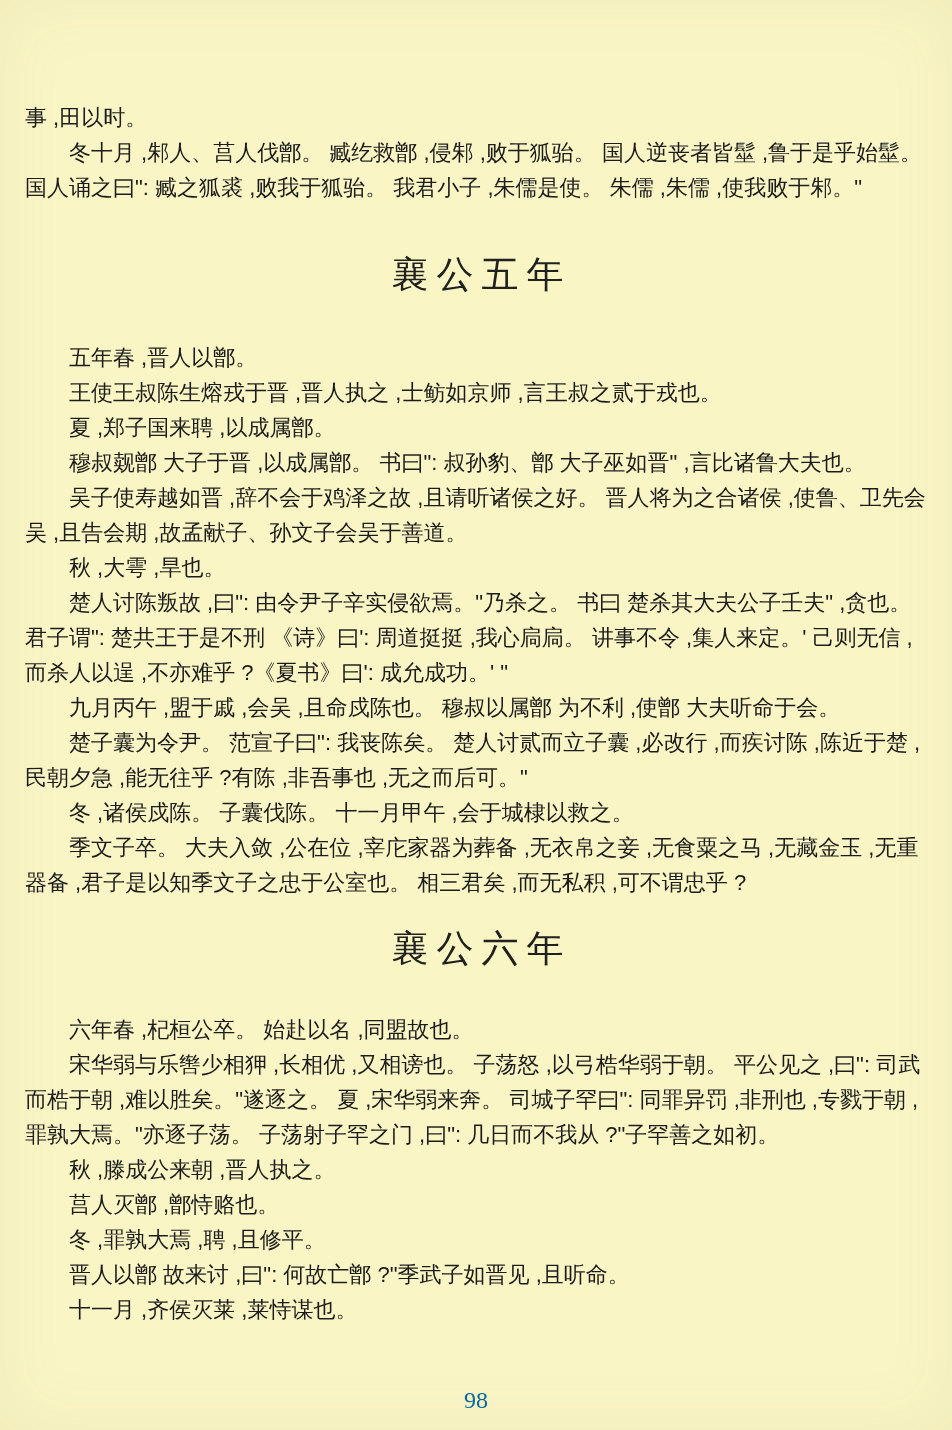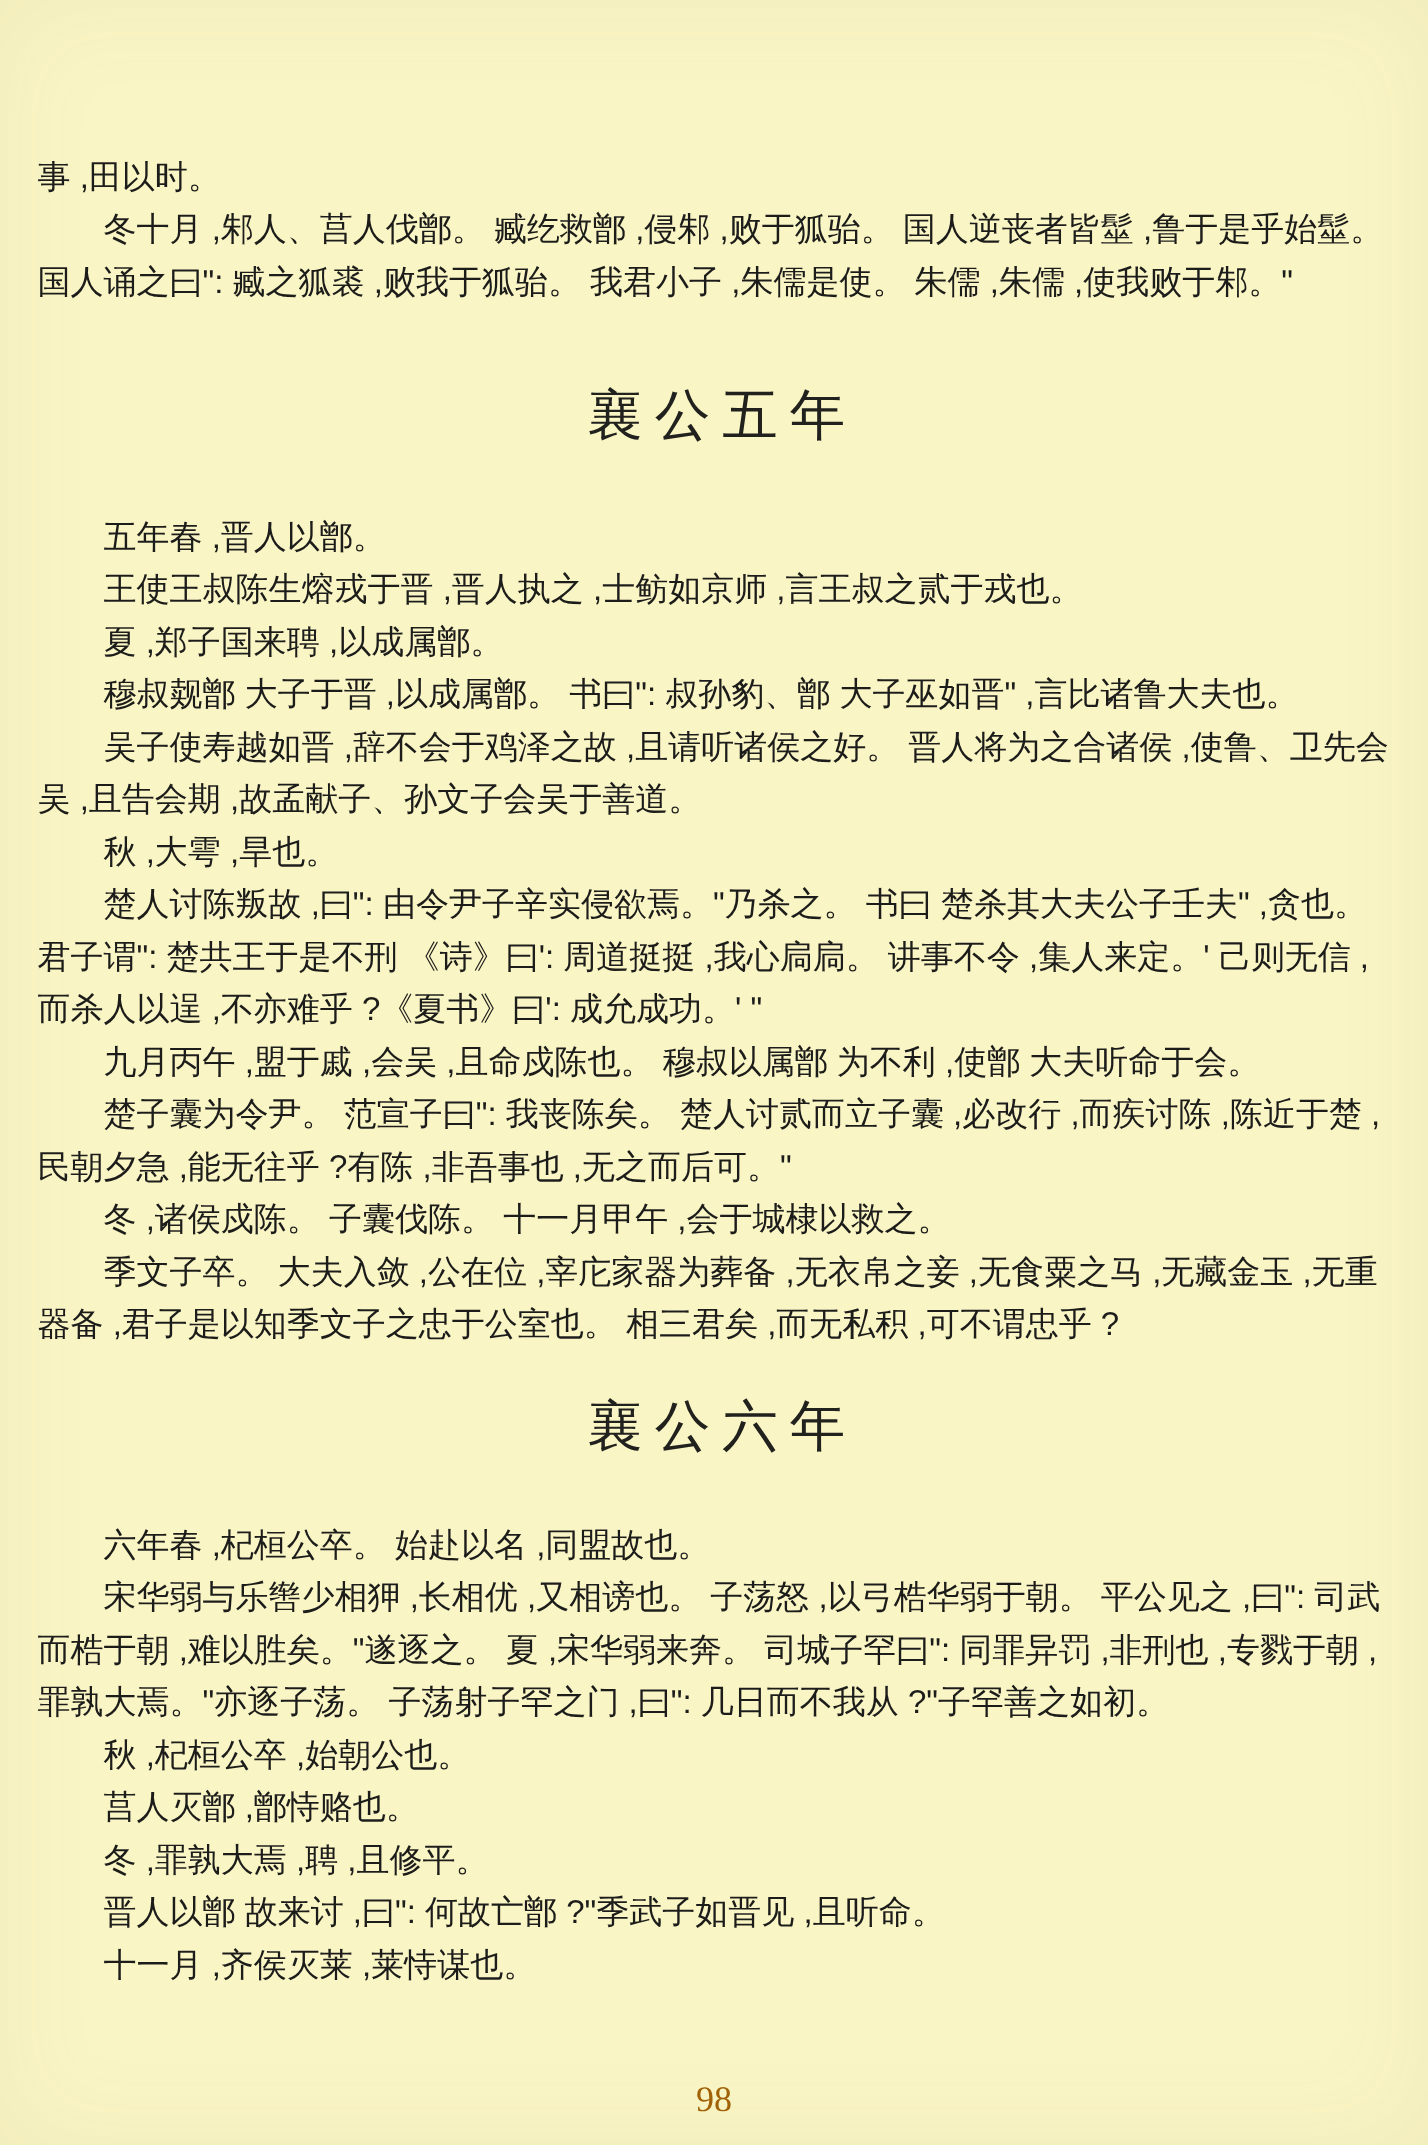--- a/index.html
+++ b/index.html
@@ -26,21 +26,21 @@
     margin: 0;
     font-size: 22px;
     line-height: 35px;
     font-weight: 400;
     word-break: break-all;
     letter-spacing: 0;
   }
   .para { text-indent: 44px; }
   .cont { text-indent: 0; }
   .chapter-title {
-    font-family: Liberation Sans, sans-serif;
+    font-family: Liberation Mono, monospace;
     font-weight: 500;
     font-size: 37px;
     line-height: 54px;
     text-align: center;
     letter-spacing: 8px;
     text-indent: 8px;
     color: #21211e;
   }
   .title-1 { margin: 45px 0 36px 0; }
   .title-2 { margin: 24px 0 34px 0; }
@@ -48,21 +48,21 @@
     position: absolute;
     left: 0;
     right: 0;
     top: 1388px;
     text-align: center;
   }
   .page-number {
     font-family: "Liberation Serif", serif;
     font-size: 24px;
     line-height: 24px;
-    color: #a16207;
+    color: #0369a1;
   }
 </style>
 </head>
 <body>
 
 <div class="page">
   <main class="body-text">
 
     <p class="cont">事 ,田以时。</p>
     <p class="para">冬十月 ,邾人、莒人伐鄫。 臧纥救鄫 ,侵邾 ,败于狐骀。 国人逆丧者皆髽 ,鲁于是乎始髽。 国人诵之曰": 臧之狐裘 ,败我于狐骀。 我君小子 ,朱儒是使。 朱儒 ,朱儒 ,使我败于邾。"</p>
@@ -78,21 +78,21 @@
     <p class="para">楚人讨陈叛故 ,曰": 由令尹子辛实侵欲焉。"乃杀之。 书曰  楚杀其大夫公子壬夫" ,贪也。 君子谓": 楚共王于是不刑 《诗》曰': 周道挺挺 ,我心扃扃。 讲事不令 ,集人来定。' 己则无信 ,而杀人以逞 ,不亦难乎 ?《夏书》曰': 成允成功。' "</p>
     <p class="para">九月丙午 ,盟于戚 ,会吴 ,且命戍陈也。 穆叔以属鄫 为不利 ,使鄫 大夫听命于会。</p>
     <p class="para">楚子囊为令尹。 范宣子曰": 我丧陈矣。 楚人讨贰而立子囊 ,必改行 ,而疾讨陈 ,陈近于楚 ,民朝夕急 ,能无往乎 ?有陈 ,非吾事也 ,无之而后可。"</p>
     <p class="para">冬 ,诸侯戍陈。 子囊伐陈。 十一月甲午 ,会于城棣以救之。</p>
     <p class="para">季文子卒。 大夫入敛 ,公在位 ,宰庀家器为葬备 ,无衣帛之妾 ,无食粟之马 ,无藏金玉 ,无重器备 ,君子是以知季文子之忠于公室也。 相三君矣 ,而无私积 ,可不谓忠乎 ?</p>
 
     <h2 class="chapter-title title-2">襄公六年</h2>
 
     <p class="para">六年春 ,杞桓公卒。 始赴以名 ,同盟故也。</p>
     <p class="para">宋华弱与乐辔少相狎 ,长相优 ,又相谤也。 子荡怒 ,以弓梏华弱于朝。 平公见之 ,曰": 司武而梏于朝 ,难以胜矣。"遂逐之。 夏 ,宋华弱来奔。 司城子罕曰": 同罪异罚 ,非刑也 ,专戮于朝 ,罪孰大焉。"亦逐子荡。 子荡射子罕之门 ,曰": 几日而不我从 ?"子罕善之如初。</p>
-    <p class="para">秋 ,杞桓公卒 ,始朝公也。</p>
+    <p class="para">秋 ,滕成公来朝 ,晋人执之。</p>
     <p class="para">莒人灭鄫 ,鄫恃赂也。</p>
     <p class="para">冬 ,罪孰大焉 ,聘 ,且修平。</p>
     <p class="para">晋人以鄫 故来讨 ,曰": 何故亡鄫 ?"季武子如晋见 ,且听命。</p>
     <p class="para">十一月 ,齐侯灭莱 ,莱恃谋也。</p>
 
   </main>
 
   <footer class="footer">
     <div class="page-number">98</div>
   </footer>

